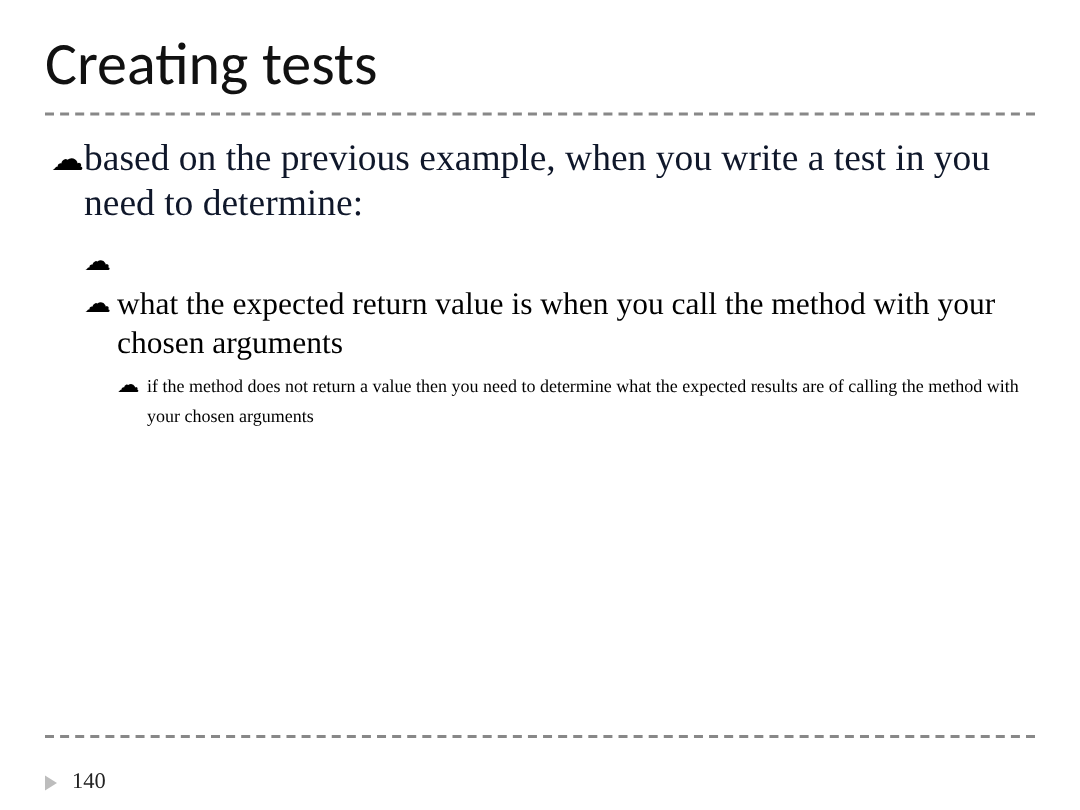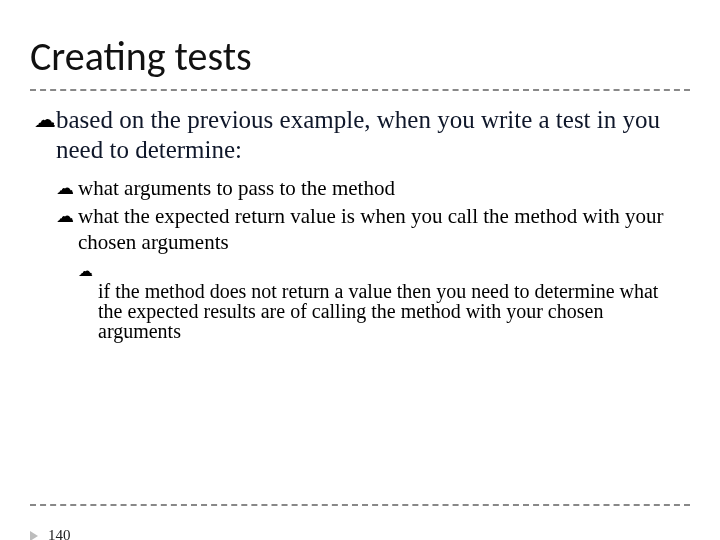--- a/index.html
+++ b/index.html
@@ -17,21 +17,20 @@
     width: 720px;
     height: 540px;
     box-sizing: border-box;
   }
   .title {
     font-family: Calibri, Arial, sans-serif;
     font-size: 40px;
     font-weight: 400;
     color: #111;
     padding: 18px 0 8px 30px;
-    margin-top: 14px;
   }
   .title-rule {
     border: none;
     border-top: 2px dashed #888;
     margin: 0 30px 14px 30px;
   }
   .content {
     padding: 0 38px 0 34px;
   }
   .l1 {
@@ -85,24 +84,23 @@
   }
   .l3 .bullet {
     font-family: Arial, sans-serif;
     font-size: 15px;
     line-height: 20px;
     color: #000;
     width: 20px;
     flex-shrink: 0;
   }
   .l3 .text {
-    font-size: 20px;
+    font-size: 12px;
     line-height: 20px;
     color: #000;
-    margin-top: 20px;
   }
   .footer-rule {
     position: absolute;
     left: 30px;
     right: 30px;
     bottom: 40px;
     border: none;
     border-top: 2px dashed #888;
   }
   .footer {
@@ -138,21 +136,20 @@
   <div class="content">
 
     <div class="l1">
       <span class="bullet">☁</span>
       <span class="text">based on the previous example, when you write a test in you need to determine:</span>
     </div>
 
     <div class="l2-group">
       <div class="l2">
         <span class="bullet">☁</span>
-        <span class="text">what arguments to pass to the method</span>
       </div>
       <div class="l2">
         <span class="bullet">☁</span>
         <span class="text">what the expected return value is when you call the method with your chosen arguments</span>
       </div>
 
       <div class="l3-group">
         <div class="l3">
           <span class="bullet">☁</span>
           <span class="text">if the method does not return a value then you need to determine what the expected results are of calling the method with your chosen arguments</span>

